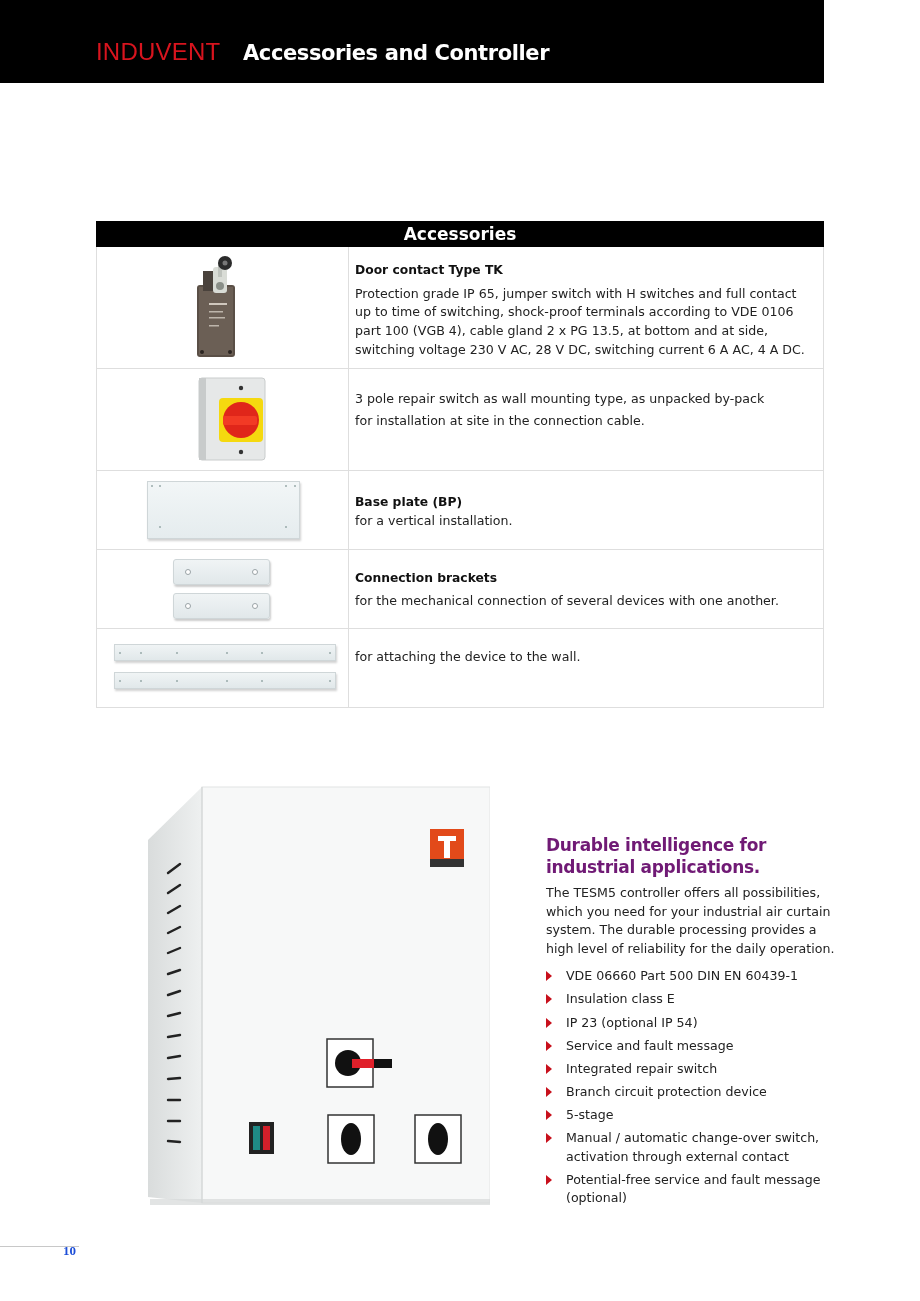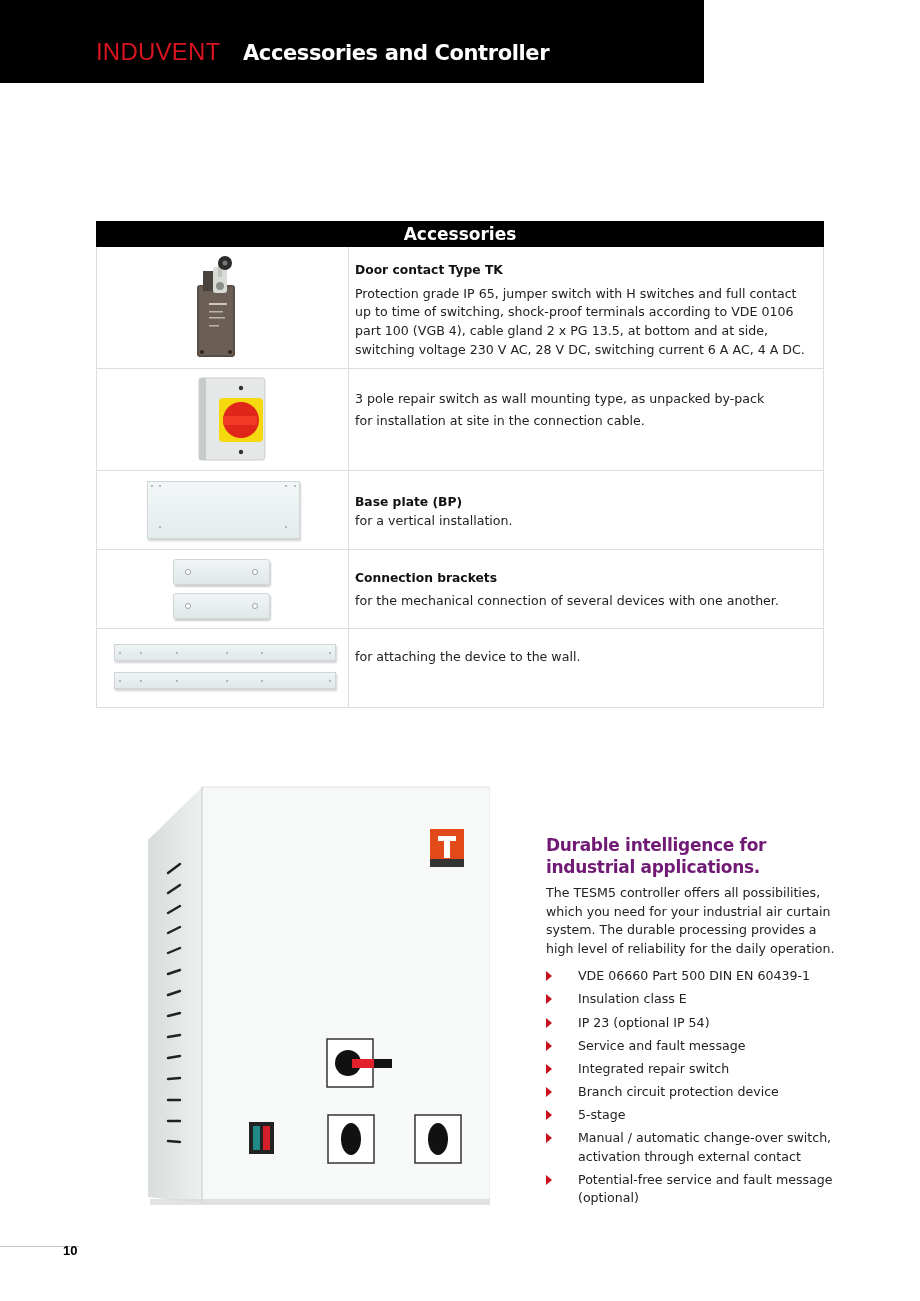--- a/index.html
+++ b/index.html
@@ -1,20 +1,20 @@
 <!DOCTYPE html>
 <html><head>
 <meta charset="utf-8">
 <style>
   * { box-sizing: border-box; margin: 0; padding: 0; }
   html, body { width: 920px; height: 1301px; background: #ffffff; overflow: hidden; }
   body { position: relative; font-family: "Liberation Sans", "DejaVu Sans", sans-serif; color: #1a1a1a; }
 
   
-  .header-band { position: absolute; left: 0; top: 0; width: 704px; height: 83px; background: #000; }
+  .header-band { position: absolute; left: 0; top: 0; width: 824px; height: 83px; background: #000; }
   .brand { position: absolute; left: 96px; top: 38px; font-size: 24px; color: #d8141e; letter-spacing: 0.2px; font-family: "Liberation Sans", sans-serif; }
   .page-heading { position: absolute; left: 243px; top: 41px; font-size: 21px; font-weight: bold; color: #ffffff; font-family: "DejaVu Sans", sans-serif; letter-spacing: -0.4px; }
 
   
   .acc-table { position: absolute; left: 96px; top: 221px; width: 728px; border-collapse: collapse; }
   .acc-head { height: 26px; background: #000; color: #fff; text-align: center; font-size: 17px; font-weight: bold; line-height: 26px; font-family: "DejaVu Sans", sans-serif; }
   .acc-row { display: flex; border-left: 1px solid #dedede; border-right: 1px solid #dedede; border-bottom: 1px solid #dedede; }
   .acc-img { width: 252px; border-right: 1px solid #dedede; position: relative; flex-shrink: 0; }
   .acc-text { flex: 1; padding: 0 8px 0 6px; font-size: 13px; line-height: 18.7px; color: #222; font-family: "DejaVu Sans", sans-serif; }
   .acc-title { font-weight: bold; font-size: 12.3px; color: #111; }
@@ -36,26 +36,26 @@
   .wall-bracket { position: absolute; left: 17px; width: 222px; height: 17px; background: linear-gradient(180deg,#f0f4f5,#e1e8ea); border: 1px solid #cfd6d8; box-shadow: 1px 2px 2px rgba(0,0,0,0.18); }
 
   
   .controller { position: absolute; left: 140px; top: 785px; width: 350px; height: 425px; }
 
   
   .ctrl-block { position: absolute; left: 546px; top: 834px; width: 290px; font-family: "DejaVu Sans", sans-serif; }
   .ctrl-title { font-size: 17px; font-weight: bold; line-height: 22px; color: #701a75; letter-spacing: -0.3px; }
   .ctrl-intro { margin-top: 6px; font-size: 12.6px; line-height: 18.6px; color: #222; }
   .feature-list { list-style: none; margin-top: 9px; }
-  .feature-item { position: relative; padding-left: 32px; font-size: 12.6px; line-height: 18.6px; color: #222; margin-bottom: 4.5px; }
+  .feature-item { position: relative; padding-left: 20px; font-size: 12.6px; line-height: 18.6px; color: #222; margin-bottom: 4.5px; }
   .bullet { position: absolute; left: 0; top: 4px; width: 0; height: 0; border-top: 5px solid transparent; border-bottom: 5px solid transparent; border-left: 6px solid #c8101c; }
 
   
   .footer-rule { position: absolute; left: 0; top: 1246px; width: 79px; height: 1px; background: #c8c8c8; }
-  .page-number { position: absolute; left: 63px; top: 1243px; font-size: 13px; font-weight: bold; color: #000000; font-family: Liberation Sans, sans-serif; }
+  .page-number { position: absolute; left: 63px; top: 1243px; font-size: 13px; font-weight: bold; color: #1d4ed8; font-family: Liberation Serif, serif; }
 </style>
 </head>
 <body>
 
 <div class="header-band">
   <span class="brand">INDUVENT</span>
   <span class="page-heading">Accessories and Controller</span>
 </div>
 
 <div class="acc-table">

